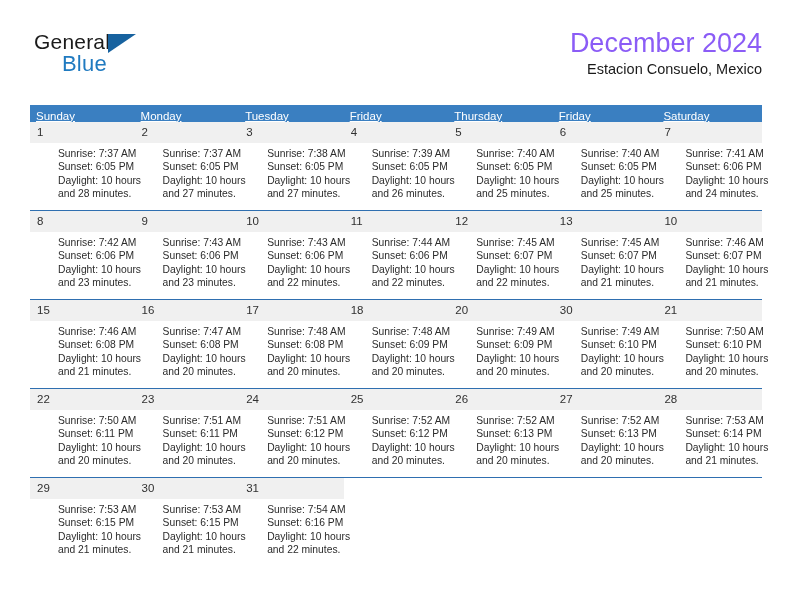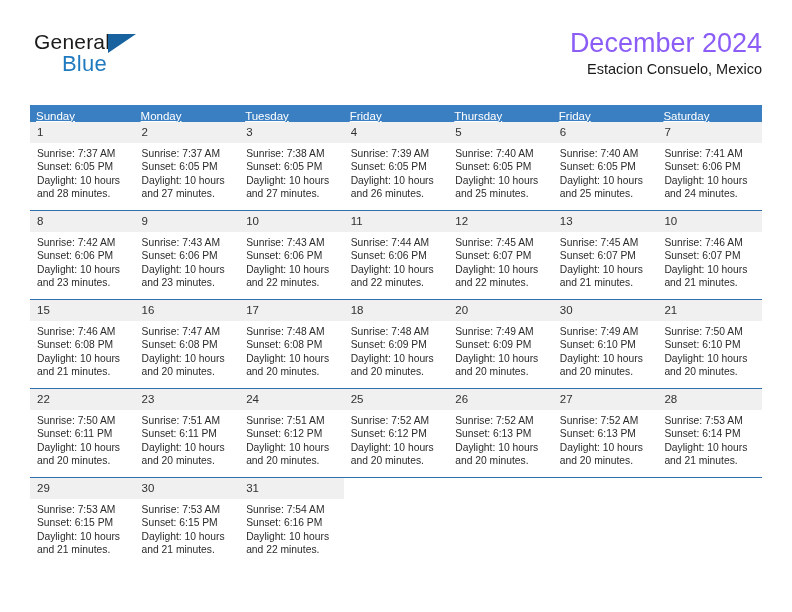--- a/index.html
+++ b/index.html
@@ -130,20 +130,21 @@
     line-height: 13px;
   }
   .cell.empty .daynum {
     background: #ffffff;
   }
   .info {
     padding: 4px 6px 0 7px;
     font-size: 10.3px;
     line-height: 13.4px;
     color: #2b2b2b;
+    margin-left: 21px;
   }
   .info div {
     white-space: nowrap;
   }
 </style>
 </head>
 <body>
 
 <div class="page">
 

